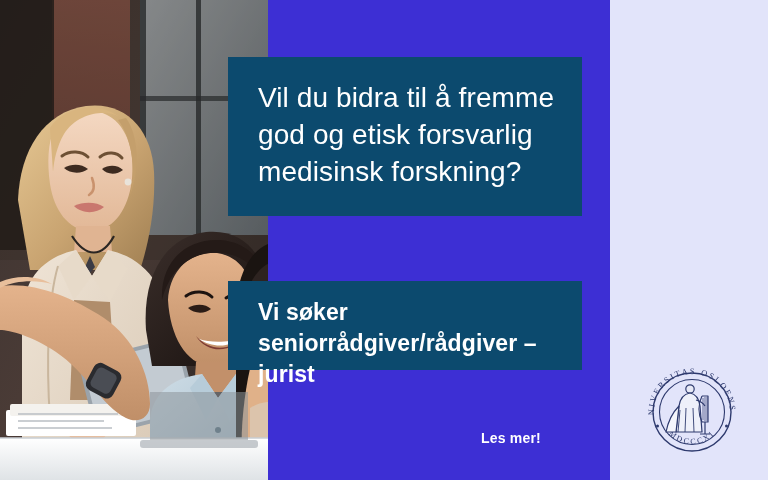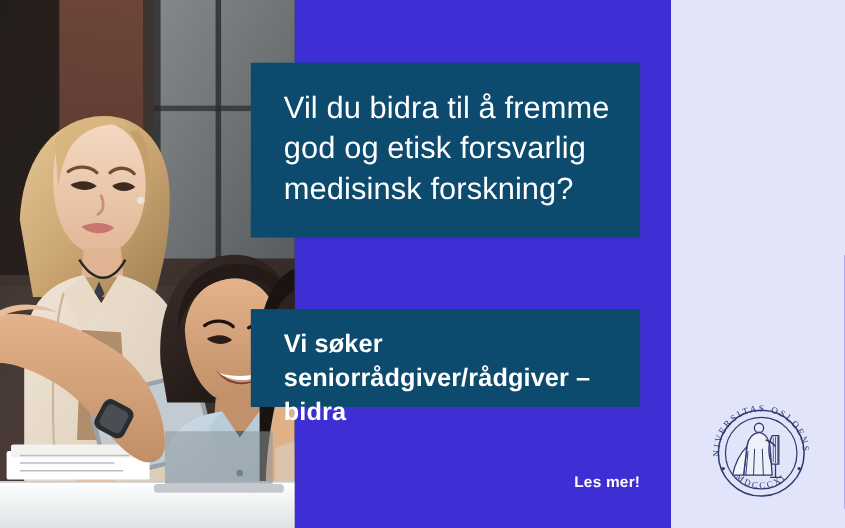--- a/index.html
+++ b/index.html
@@ -87,21 +87,21 @@
     letter-spacing: 0.1px;
     margin: 0;
   }
 
   
   .cta {
     position: absolute;
     left: 440px;
     top: 430px;
     width: 142px;
-    text-align: right;
+    text-align: center;
     color: #ffffff;
     font-size: 14px;
     font-weight: 700;
     letter-spacing: 0.2px;
     cursor: pointer;
   }
 
   
   .rek-logo {
     position: absolute;
@@ -287,21 +287,21 @@
 
   <div class="purple-field"></div>
 
   <div class="right-panel"></div>
 
   <div class="textbox textbox-headline">
     <p class="headline-text">Vil du bidra til å fremme god og etisk forsvarlig medisinsk forskning?</p>
   </div>
 
   <div class="textbox textbox-role">
-    <p class="role-text">Vi søker seniorrådgiver/rådgiver – bidra</p>
+    <p class="role-text">Vi søker seniorrådgiver/rådgiver – jurist</p>
   </div>
 
   <div class="cta">Les mer!</div>
 
 
   <div class="uio-seal">
     <svg width="104" height="104" viewBox="0 0 104 104">
       <defs>
         <path id="arcTop" d="M 14 52 A 38 38 0 0 1 90 52"></path>
         <path id="arcBot" d="M 20 52 A 32 32 0 0 0 84 52"></path>

